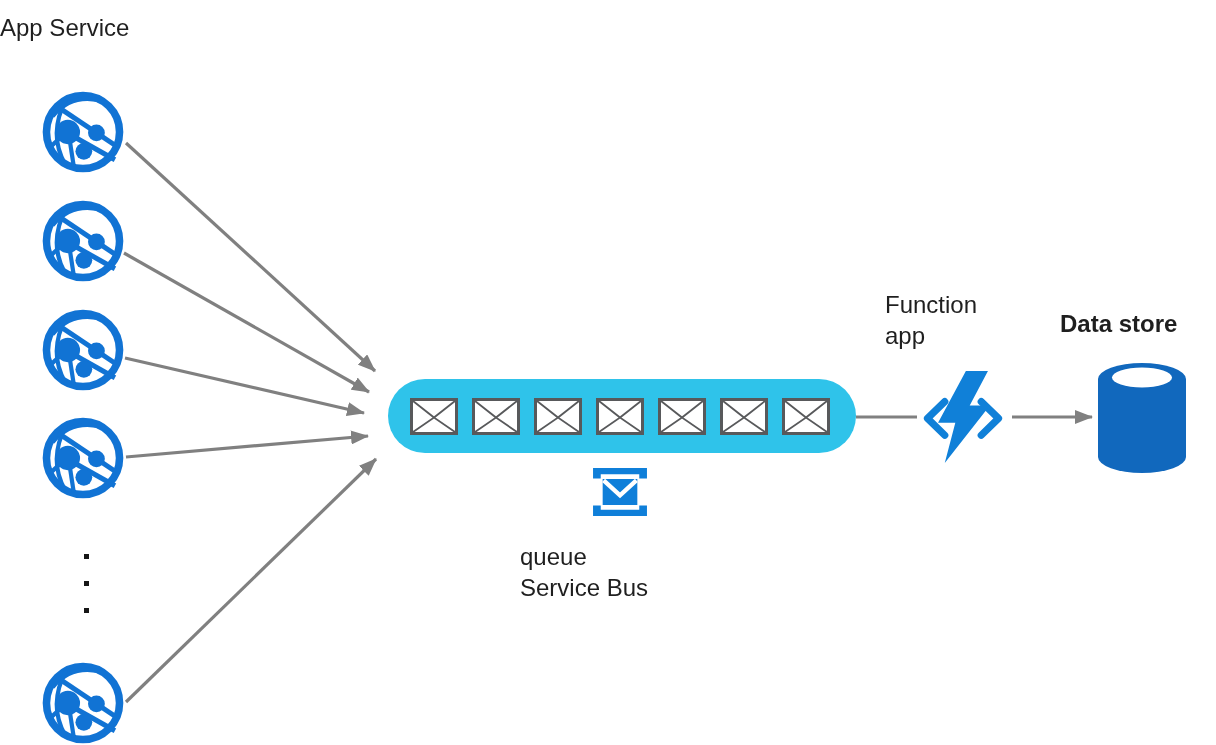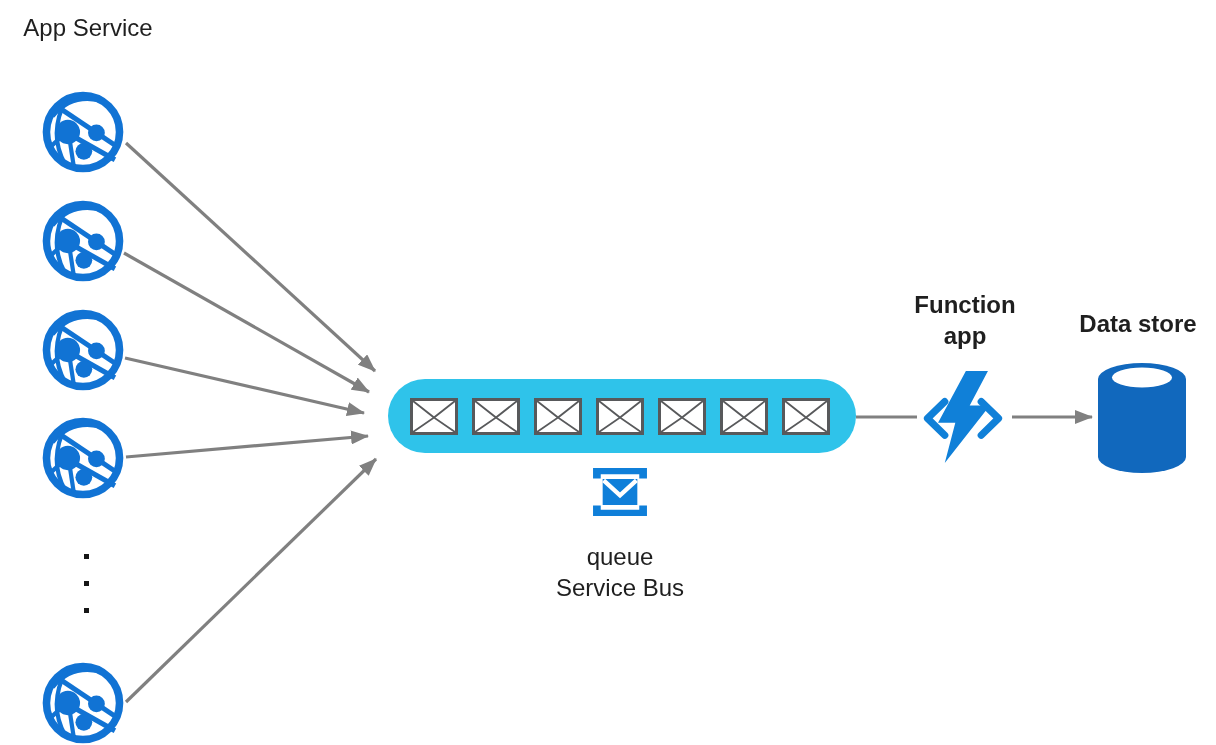--- a/index.html
+++ b/index.html
@@ -7,21 +7,21 @@
     width:1216px;height:745px;position:relative;overflow:hidden;
     background:#ffffff;
     font-family:"Liberation Sans", sans-serif;
     color:var(--text-color,#1f1f1f);
   }
   .abs{position:absolute;}
   
   #connector-layer{left:0;top:0;width:1216px;height:745px;z-index:0;}
   
   .node-label{
-    text-align:center;font-size:24px;line-height:31px;color:var(--text-color,#1f1f1f);
+    font-size:24px;line-height:31px;color:var(--text-color,#1f1f1f);
     z-index:2;
   }
   
   .app-icon{width:84px;height:84px;left:41px;z-index:1;}
   .app-icon svg{display:block;width:100%;height:100%;}
   
   #ellipsis{left:84px;top:554px;display:flex;flex-direction:column;gap:22px;z-index:1;}
   #ellipsis .dot{width:5px;height:5px;background:#161616;}
   
   #queue-pill{
@@ -217,21 +217,21 @@
     </g>
     <path d="M13,15 L30,30.5 L47,15" fill="none" stroke="#ffffff" stroke-width="4.5"></path>
   </svg>
 </div>
 
 <div class="abs node-label" style="left:520px;top:541px;width:200px;">
   <div>queue</div>
   <div>Service Bus</div>
 </div>
 
-<div class="abs node-label" style="left:885px;top:289px;width:160px;font-weight:bold;">
+<div class="abs node-label" style="left:885px;top:289px;width:160px;">
   <div>Function</div>
   <div>app</div>
 </div>
 
 <div id="function-icon" class="abs">
   <svg viewBox="0 0 100 100" xmlns="http://www.w3.org/2000/svg">
     <g stroke="var(--function-blue,#1080d8)" stroke-width="7.5" fill="none" stroke-linecap="round" stroke-linejoin="round">
       <path d="M31,34 L13,51.5 L31,69"></path>
       <path d="M69,34 L87,51.5 L69,69"></path>
     </g>

